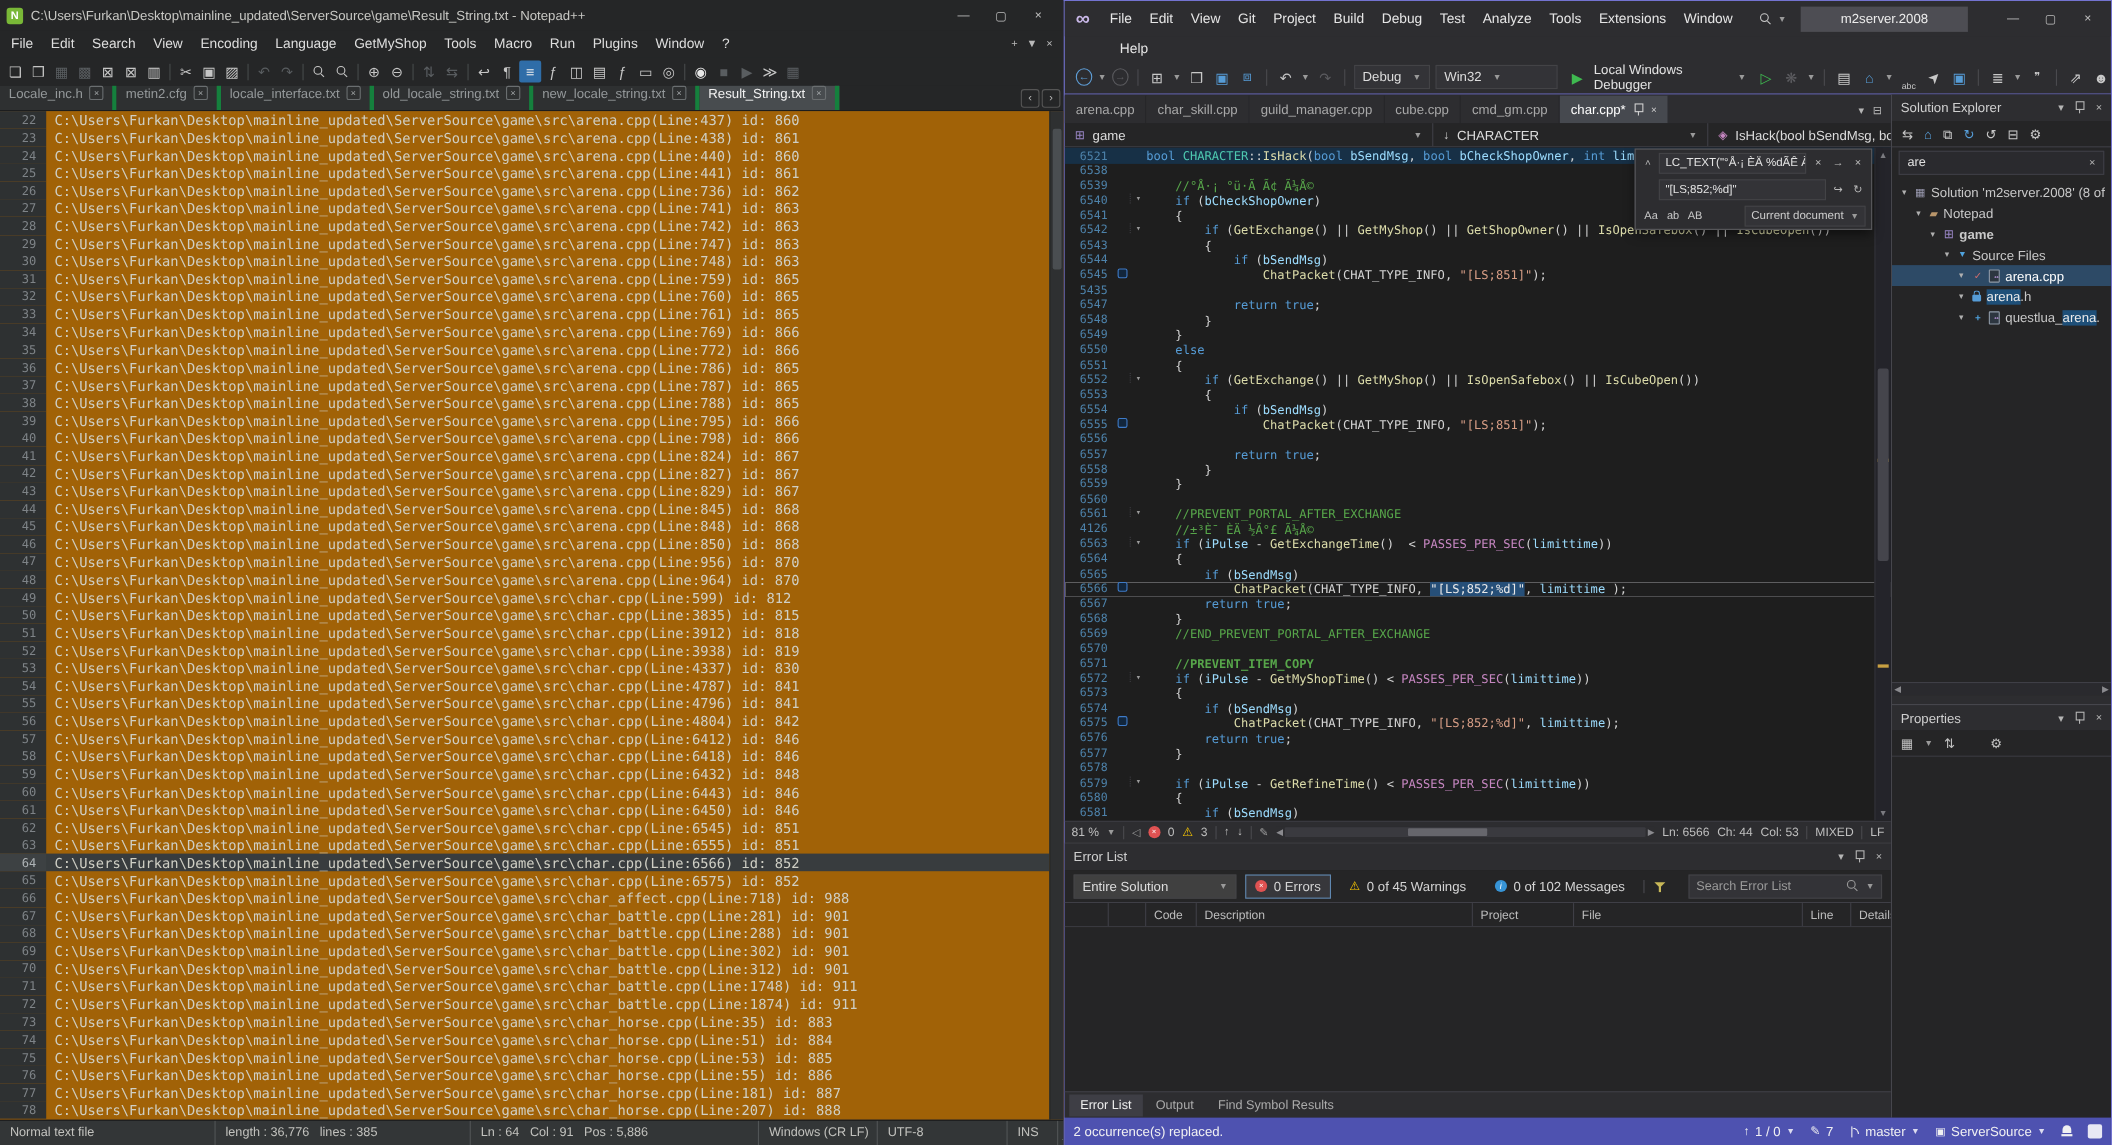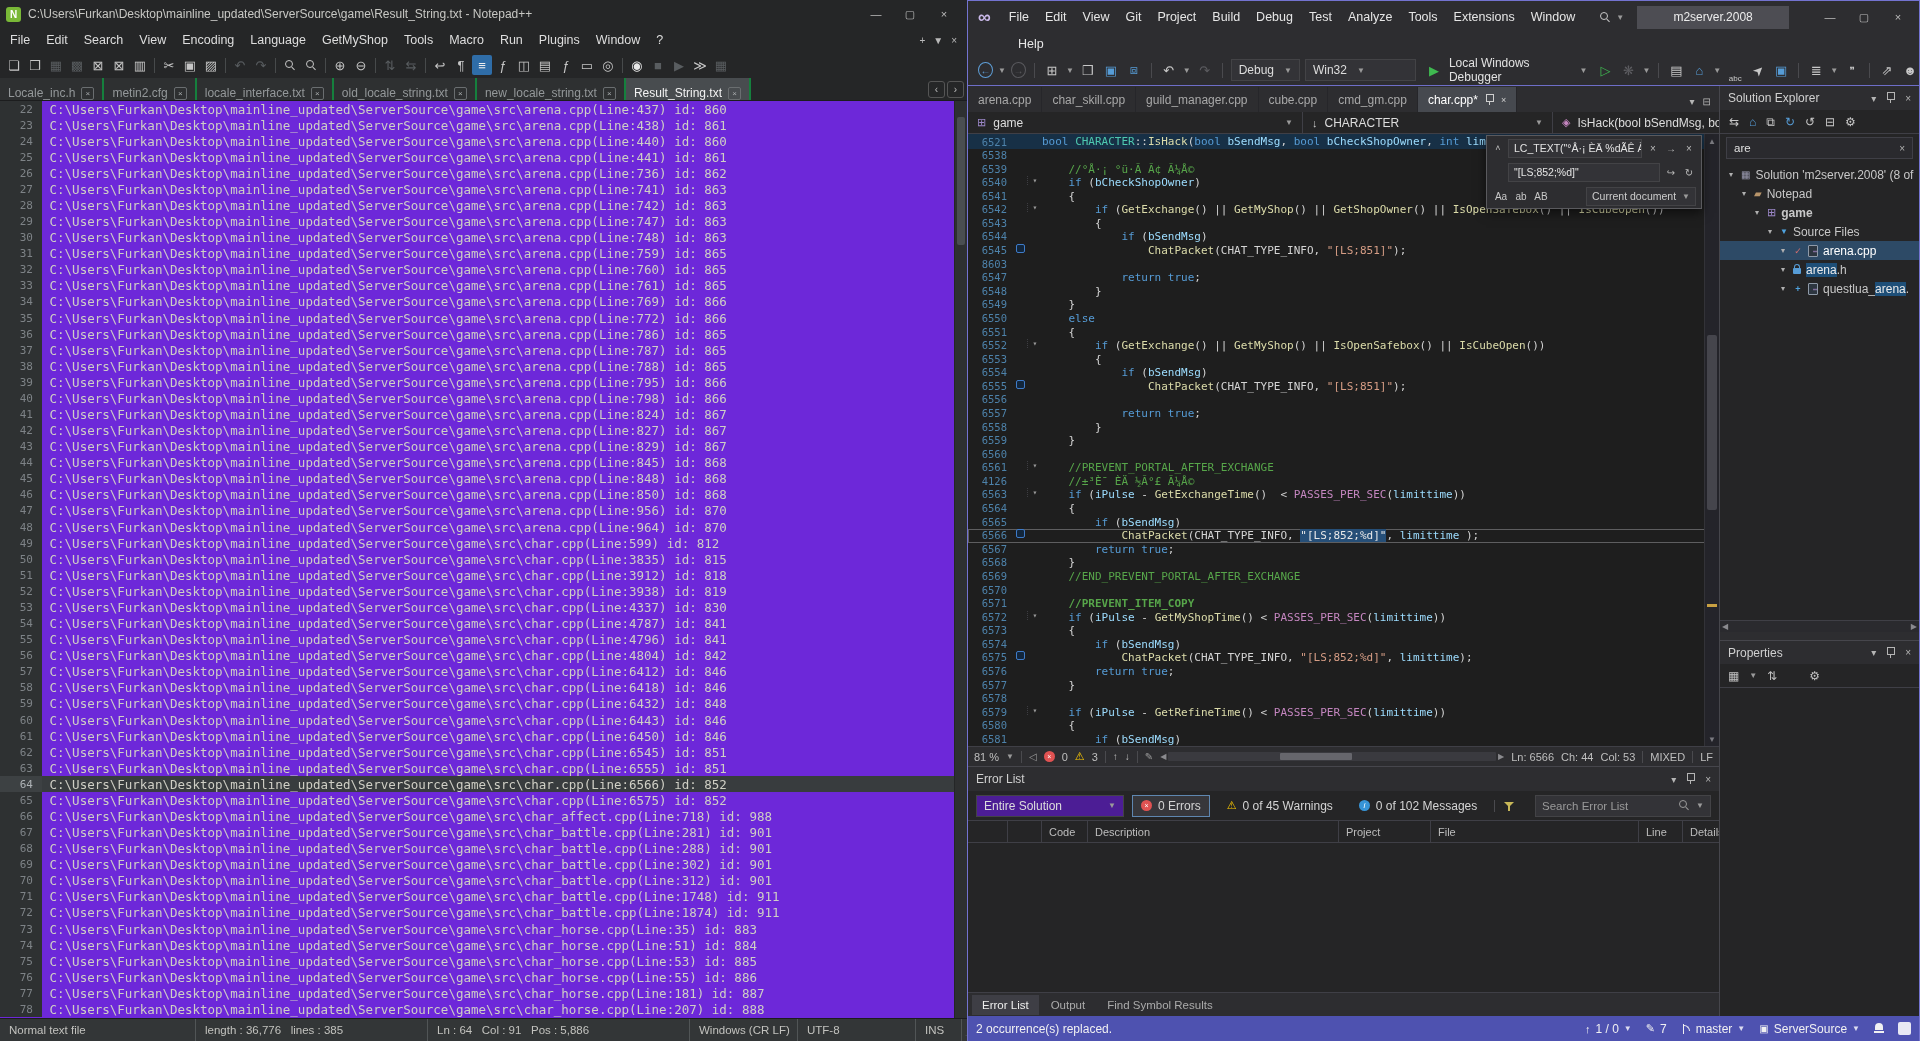--- a/index.html
+++ b/index.html
@@ -15,26 +15,26 @@
 .npp-menu{height:24px;display:flex;align-items:center;background:#252627;font-size:12.5px;color:#dedede;padding-left:2px}
 .npp-menu-item{padding:3px 8px}
 .npp-menu-extras{margin-left:auto;display:flex;gap:8px;padding-right:10px;color:#b9b9b9;font-size:10px}
 .npp-toolbar{height:26px;background:#252627;display:flex;align-items:center;padding-left:4px;gap:1px}
 .tb-ico{width:20px;height:20px;display:flex;align-items:center;justify-content:center;font-size:13px;color:#c6c6c6}
 .tb-ico.d{color:#595d60}
 .tb-ico.a{background:#2f6da8;border-radius:2px;color:#eee}
 .tb-ico.r{color:#e8e8e8}
 .tb-sep{width:1px;height:15px;background:#474a4b;margin:0 3px}
 .npp-tabs{height:23px;background:#252627;display:flex;align-items:flex-end;border-bottom:1px solid #1c1d1e}
-.npp-tab{height:22px;display:flex;align-items:flex-end;gap:6px;padding:0 8px;font-size:12px;background:#2e3031;color:#94989a;border-right:2px solid #15803d}
+.npp-tab{height:22px;display:flex;align-items:flex-start;gap:6px;padding:0 8px;font-size:12px;background:#2e3031;color:#94989a;border-right:4px solid #15803d}
 .npp-tab.active{background:#484c4f;color:#f2f2f2}
 .tab-x{width:13px;height:13px;border:1px solid #6a6e70;border-radius:2px;font-size:8px;line-height:11px;text-align:center;color:#a8acae;flex:none}
 .npp-tabnav{margin-left:auto;display:flex;gap:2px;padding:0 3px 2px 0}
 .tabnav-btn{width:17px;height:17px;border:1px solid #555;border-radius:3px;color:#bbb;font-size:10px;display:flex;align-items:center;justify-content:center}
-.npp-body{flex:1;display:flex;overflow:hidden;background:#6d28d9;min-height:0}
+.npp-body{flex:1;display:flex;overflow:hidden;background:#a16207;min-height:0}
 .npp-lines{flex:1;font-family:"DejaVu Sans Mono",monospace;font-size:12.5px;overflow:hidden}
 .nrow{height:16.08px;display:flex;align-items:center;white-space:pre}
 .nrow.cur{background:#383c3e}
 .nnum{width:42px;text-align:right;padding-right:9px;color:#7e8387;font-size:11px;background:#2e3132;height:100%;display:flex;align-items:center;justify-content:flex-end;flex:none}
 .nrow.cur .nnum{background:#3d4143;color:#aeb3b6}
 .ntext{color:#cfcfc5}
 .npp-vscroll{width:13px;background:#2e3031;border-left:1px solid #242627;position:relative;flex:none}
 .npp-vthumb{position:absolute;left:2px;right:2px;top:16px;height:128px;background:#4a4e51;border-radius:2px}
 .npp-status{height:23px;background:#333637;border-top:1px solid #1c1d1e;display:flex;font-size:11.5px;color:#c2c2be;align-items:stretch}
 .nst{display:flex;align-items:center;padding:0 9px;border-right:1px solid #515556;white-space:pre;overflow:hidden}
@@ -99,21 +99,21 @@
 .ed-hscroll{flex:1;height:12px;display:flex;align-items:center;background:#2d2d30;gap:2px}
 .hs-track{flex:1;height:9px;background:#3a3a3f;position:relative;border-radius:1px}
 .hs-thumb{position:absolute;left:34%;width:22%;top:1px;bottom:1px;background:#66666c;border-radius:1px}
 .hs-arrow{color:#8a8a8e;font-size:8px}
 .eds-field{white-space:pre}
 
 .vs-errorlist{height:250px;display:flex;flex-direction:column;border-top:1px solid #46464c;background:#252526;flex:none}
 .panel-header{height:24px;display:flex;align-items:center;padding:0 8px;font-size:12px;color:#d0d0d0;background:#2d2d30}
 .ph-icons{margin-left:auto;display:flex;gap:10px;align-items:center;color:#b5b5b5;font-size:10px}
 .el-toolbar{height:30px;display:flex;align-items:center;gap:8px;padding:0 8px;border-bottom:1px solid #3f3f46;background:#252526}
-.el-dd{width:148px;height:22px;background:#4c1d95;border:1px solid #434346;display:flex;align-items:center;font-size:12px;padding:0 7px;color:#ddd}
+.el-dd{width:148px;height:22px;background:#404040;border:1px solid #434346;display:flex;align-items:center;font-size:12px;padding:0 7px;color:#ddd}
 .el-dd .caret{margin-left:auto}
 .el-btn{display:flex;align-items:center;gap:6px;height:22px;padding:0 8px;font-size:12px;color:#d4d4d4;border:1px solid transparent}
 .el-btn.sel{border-color:#5f87b0;background:#37373b}
 .funnel{position:relative;width:12px;height:12px}
 .funnel::before{content:'';position:absolute;left:1px;top:2px;border-left:5px solid transparent;border-right:5px solid transparent;border-top:5px solid #c8b858}
 .funnel::after{content:'';position:absolute;left:5px;top:6px;width:2px;height:5px;background:#c8b858}
 .el-search{margin-left:auto;width:176px;height:22px;background:#333337;border:1px solid #434346;display:flex;align-items:center;padding:0 6px;gap:6px;font-size:11.5px;color:#9a9a9a}
 .el-gridhead{height:22px;display:flex;border-bottom:1px solid #3f3f46;font-size:11px;color:#bdbdbd;background:#252526}
 .el-col{border-right:1px solid #3f3f46;display:flex;align-items:center;padding:0 7px;overflow:hidden;white-space:nowrap}
 .el-body{flex:1;background:#252526}
@@ -484,21 +484,21 @@
           <div class="vs-sticky" id="vsSticky"><span class="vnum">6521</span><span class="vmark"></span><span class="vfold"></span><span style="white-space: pre;"><span class="tk-kw">bool</span><span class="tk-pl"> </span><span class="tk-ty">CHARACTER</span><span class="tk-pl">::</span><span class="tk-fn">IsHack</span><span class="tk-pl">(</span><span class="tk-kw">bool</span><span class="tk-pl"> </span><span class="tk-vr">bSendMsg</span><span class="tk-pl">, </span><span class="tk-kw">bool</span><span class="tk-pl"> </span><span class="tk-vr">bCheckShopOwner</span><span class="tk-pl">, </span><span class="tk-kw">int</span><span class="tk-pl"> </span><span class="tk-vr">limittime</span><span class="tk-pl"> = 30)</span></span></div>
           <div id="vsCode">
               <div class="vrow"><span class="vnum">6538</span><span class="vmark"></span><span class="vfold"></span><span style="white-space: pre;"></span></div>
               <div class="vrow"><span class="vnum">6539</span><span class="vmark"></span><span class="vfold"></span><span style="white-space: pre;"><span class="tk-cm">    //°Å·¡ °ü·Ã Ã¢ Ã¼Å©</span></span></div>
               <div class="vrow"><span class="vnum">6540</span><span class="vmark"></span><span class="vfold">▾</span><span style="white-space: pre;"><span class="tk-pl">    </span><span class="tk-kw">if</span><span class="tk-pl"> (</span><span class="tk-vr">bCheckShopOwner</span><span class="tk-pl">)</span></span></div>
               <div class="vrow"><span class="vnum">6541</span><span class="vmark"></span><span class="vfold"></span><span style="white-space: pre;"><span class="tk-pl">    {</span></span></div>
               <div class="vrow"><span class="vnum">6542</span><span class="vmark"></span><span class="vfold">▾</span><span style="white-space: pre;"><span class="tk-pl">        </span><span class="tk-kw">if</span><span class="tk-pl"> (</span><span class="tk-fn">GetExchange</span><span class="tk-pl">() || </span><span class="tk-fn">GetMyShop</span><span class="tk-pl">() || </span><span class="tk-fn">GetShopOwner</span><span class="tk-pl">() || </span><span class="tk-fn">IsOpenSafebox</span><span class="tk-pl">() || </span><span class="tk-fn">IsCubeOpen</span><span class="tk-pl">())</span></span></div>
               <div class="vrow"><span class="vnum">6543</span><span class="vmark"></span><span class="vfold"></span><span style="white-space: pre;"><span class="tk-pl">        {</span></span></div>
               <div class="vrow"><span class="vnum">6544</span><span class="vmark"></span><span class="vfold"></span><span style="white-space: pre;"><span class="tk-pl">            </span><span class="tk-kw">if</span><span class="tk-pl"> (</span><span class="tk-vr">bSendMsg</span><span class="tk-pl">)</span></span></div>
               <div class="vrow"><span class="vnum">6545</span><span class="vmark"><span class="mark-ico"></span></span><span class="vfold"></span><span style="white-space: pre;"><span class="tk-pl">                </span><span class="tk-fn">ChatPacket</span><span class="tk-pl">(CHAT_TYPE_INFO, </span><span class="tk-st">"[LS;851]"</span><span class="tk-pl">);</span></span></div>
-              <div class="vrow"><span class="vnum">8603</span><span class="vmark"></span><span class="vfold"></span><span style="white-space: pre;"></span></div>
+              <div class="vrow"><span class="vnum">5435</span><span class="vmark"></span><span class="vfold"></span><span style="white-space: pre;"></span></div>
               <div class="vrow"><span class="vnum">6547</span><span class="vmark"></span><span class="vfold"></span><span style="white-space: pre;"><span class="tk-pl">            </span><span class="tk-kw">return</span><span class="tk-pl"> </span><span class="tk-kw">true</span><span class="tk-pl">;</span></span></div>
               <div class="vrow"><span class="vnum">6548</span><span class="vmark"></span><span class="vfold"></span><span style="white-space: pre;"><span class="tk-pl">        }</span></span></div>
               <div class="vrow"><span class="vnum">6549</span><span class="vmark"></span><span class="vfold"></span><span style="white-space: pre;"><span class="tk-pl">    }</span></span></div>
               <div class="vrow"><span class="vnum">6550</span><span class="vmark"></span><span class="vfold"></span><span style="white-space: pre;"><span class="tk-pl">    </span><span class="tk-kw">else</span></span></div>
               <div class="vrow"><span class="vnum">6551</span><span class="vmark"></span><span class="vfold"></span><span style="white-space: pre;"><span class="tk-pl">    {</span></span></div>
               <div class="vrow"><span class="vnum">6552</span><span class="vmark"></span><span class="vfold">▾</span><span style="white-space: pre;"><span class="tk-pl">        </span><span class="tk-kw">if</span><span class="tk-pl"> (</span><span class="tk-fn">GetExchange</span><span class="tk-pl">() || </span><span class="tk-fn">GetMyShop</span><span class="tk-pl">() || </span><span class="tk-fn">IsOpenSafebox</span><span class="tk-pl">() || </span><span class="tk-fn">IsCubeOpen</span><span class="tk-pl">())</span></span></div>
               <div class="vrow"><span class="vnum">6553</span><span class="vmark"></span><span class="vfold"></span><span style="white-space: pre;"><span class="tk-pl">        {</span></span></div>
               <div class="vrow"><span class="vnum">6554</span><span class="vmark"></span><span class="vfold"></span><span style="white-space: pre;"><span class="tk-pl">            </span><span class="tk-kw">if</span><span class="tk-pl"> (</span><span class="tk-vr">bSendMsg</span><span class="tk-pl">)</span></span></div>
               <div class="vrow"><span class="vnum">6555</span><span class="vmark"><span class="mark-ico"></span></span><span class="vfold"></span><span style="white-space: pre;"><span class="tk-pl">                </span><span class="tk-fn">ChatPacket</span><span class="tk-pl">(CHAT_TYPE_INFO, </span><span class="tk-st">"[LS;851]"</span><span class="tk-pl">);</span></span></div>
               <div class="vrow"><span class="vnum">6556</span><span class="vmark"></span><span class="vfold"></span><span style="white-space: pre;"></span></div>

